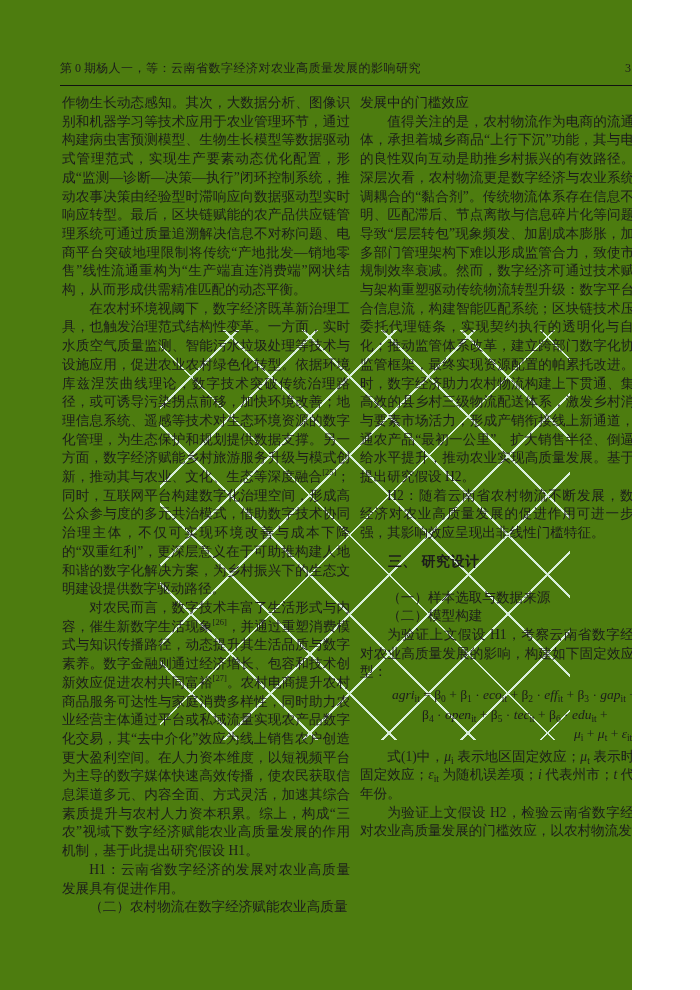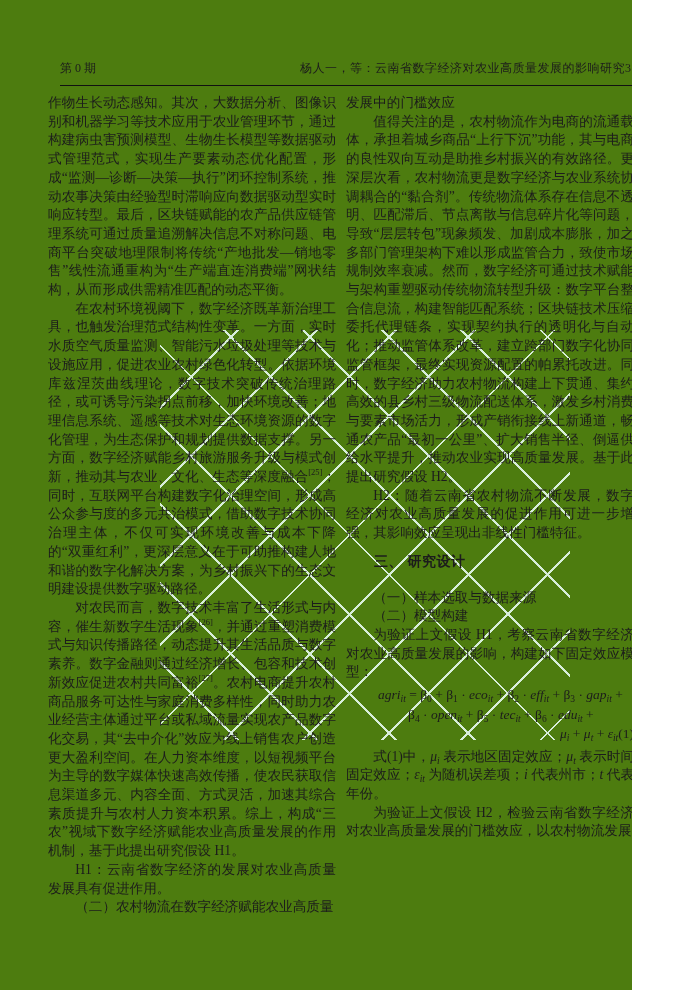--- a/index.html
+++ b/index.html
@@ -14,45 +14,45 @@
       repeating-linear-gradient(45deg,  transparent 0 54px, #d8eeda 54px 56px),
       repeating-linear-gradient(135deg, transparent 0 54px, #d8eeda 54px 56px);
     z-index:0;
   }
   .header {
     position:absolute; top:61px; left:60px; width:583px;
     display:flex; align-items:baseline;
     font-size:12px; line-height:14px; z-index:1;
   }
   .header .issue { white-space:nowrap; }
-  .header .rt { flex:1; text-align:right; letter-spacing:0.5px; }
+  .header .rt { flex:1; text-align:left; letter-spacing:0.5px; }
   .header .pn { white-space:nowrap; padding-right:12px; }
   .rule {
     position:absolute; top:85px; left:60px; width:583px;
     border-top:1.6px solid #111; z-index:1;
   }
   .content {
-    position:absolute; top:94px; left:48px; width:586px;
+    position:absolute; top:94px; left:62px; width:586px;
     display:flex; gap:10px; z-index:1;
   }
   .col {
     width:288px; font-size:13.6px; line-height:18.7px;
     text-align:justify; text-justify:inter-ideograph;
   }
   .col p { margin:0; text-indent:2em; }
   .col p.noindent { text-indent:0; }
   .kai { }
   .section-h {
     font-family:"Liberation Sans","DejaVu Sans",sans-serif;
     font-weight:bold; font-size:14px; letter-spacing:0.5px;
     margin:9px 0 18px 0; text-indent:2em;
   }
   .sup { font-size:8.5px; vertical-align:super; line-height:0; }
   .i { font-style:italic; }
-  .sub { font-size:9.5px; font-style:italic; vertical-align:-3px; line-height:0; }
+  .sub { font-size:9.5px; vertical-align:-3px; line-height:0; }
   .subn { font-size:9.5px; vertical-align:-3px; line-height:0; }
   .formula { margin:3px 0 4px 0; font-size:13.5px; line-height:19.5px; }
   .formula .f1 { padding-left:32px; }
   .formula .f2 { padding-left:62px; }
   .formula .f3row { display:flex; justify-content:flex-end; padding-left:62px; }
 </style>
 </head>
 <body>
 
 <div class="page">

